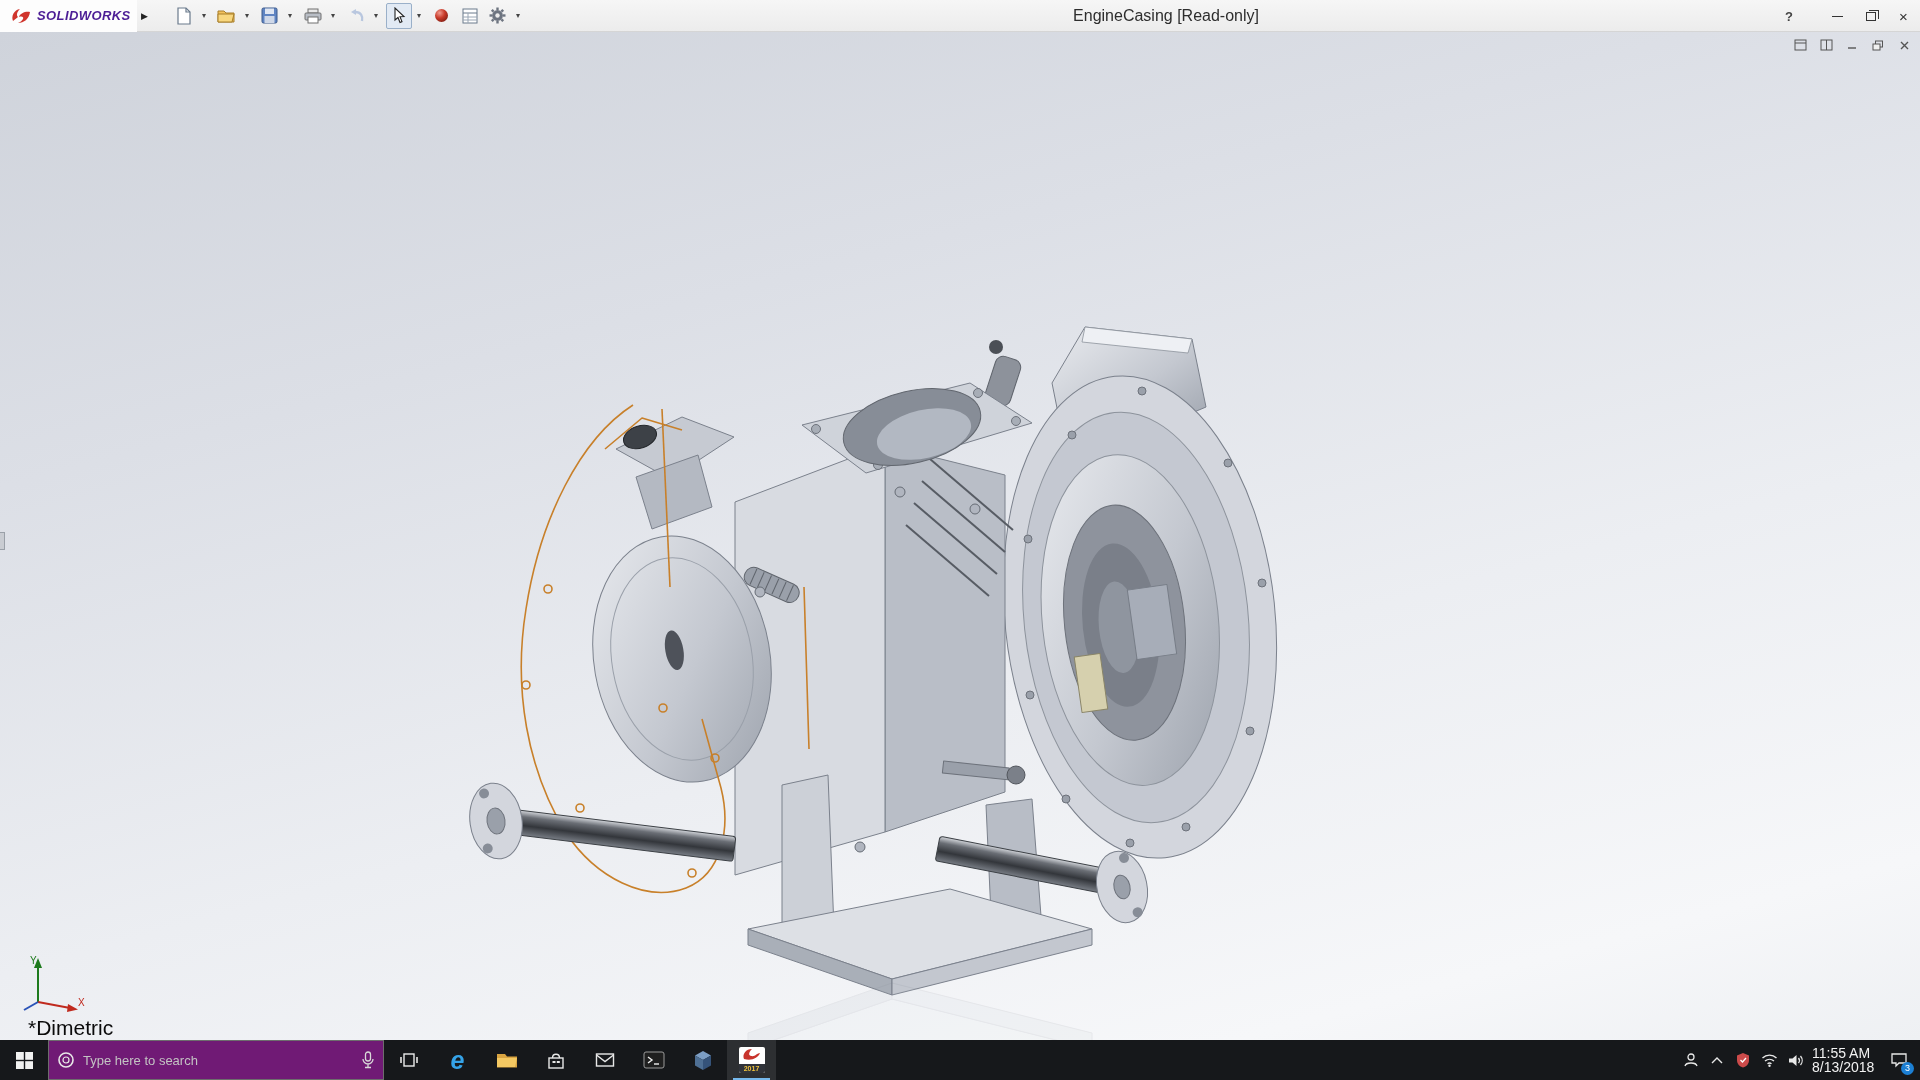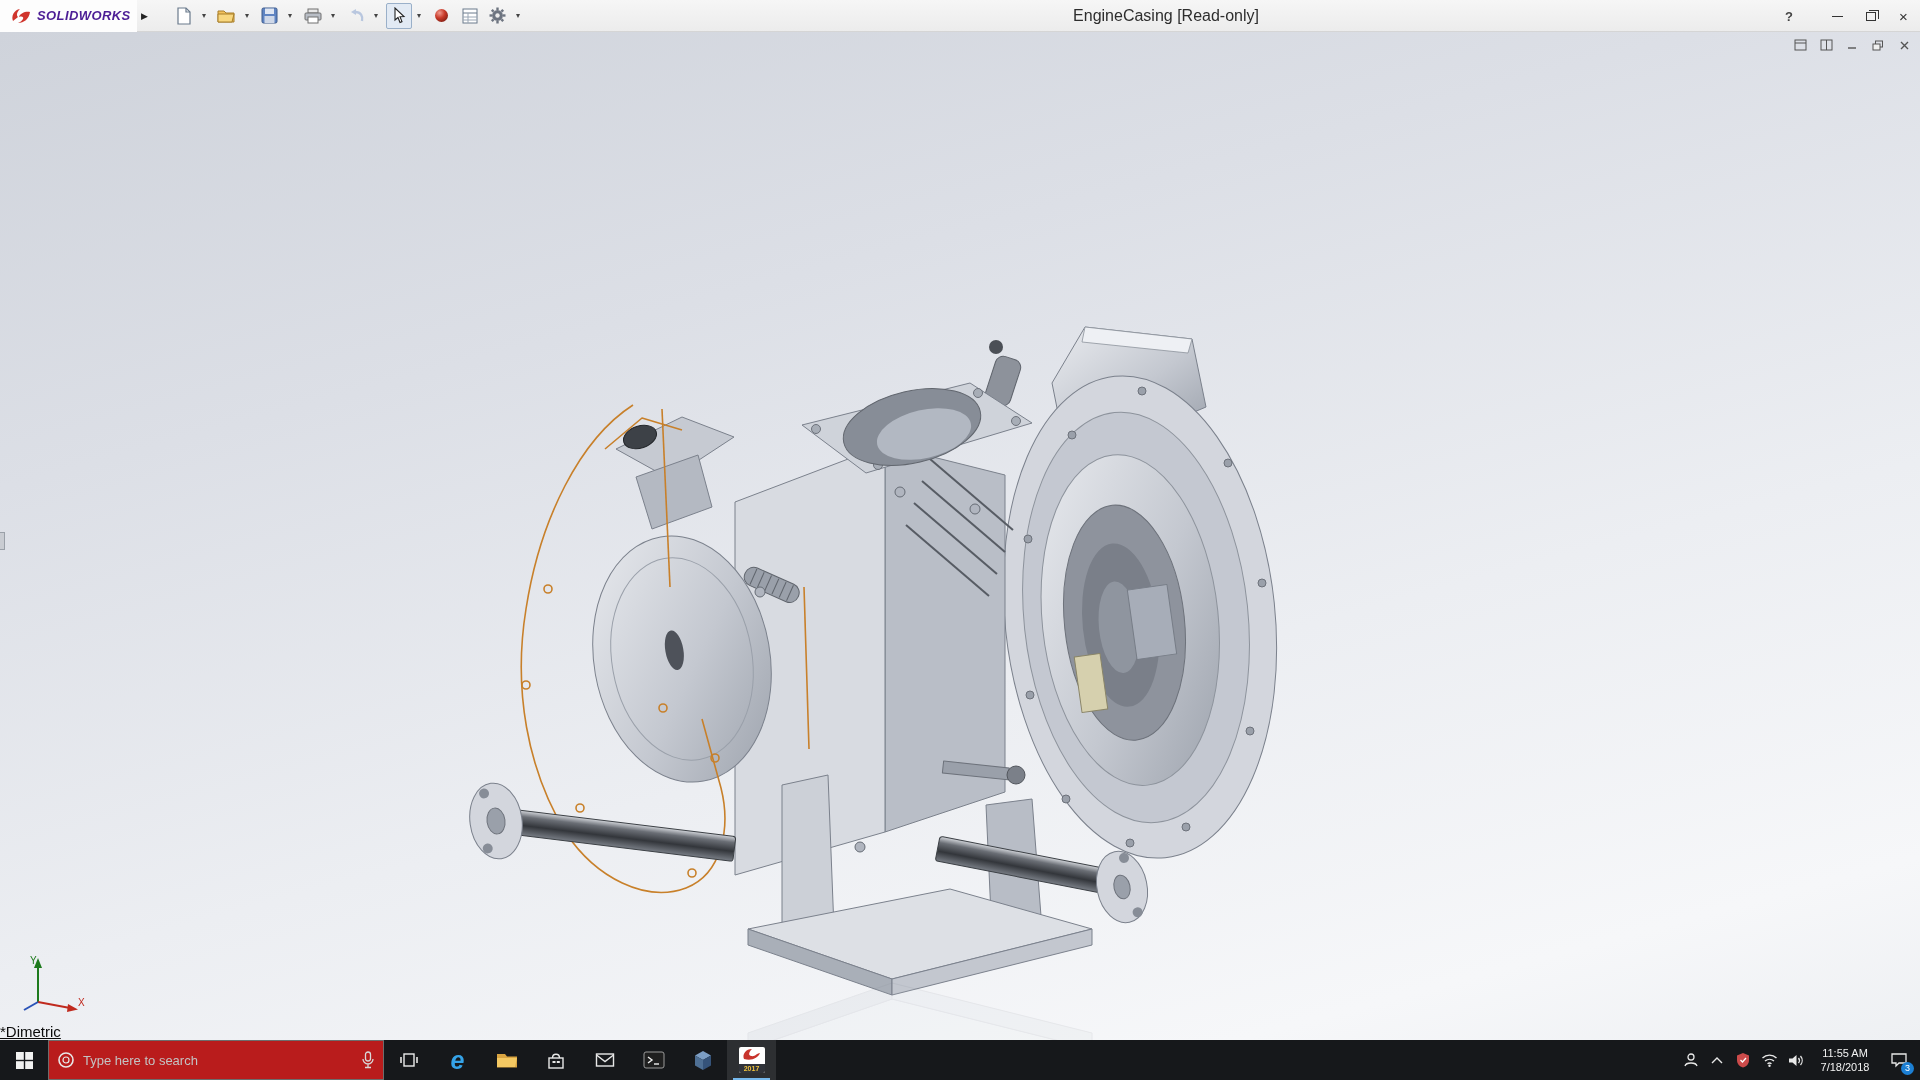--- a/index.html
+++ b/index.html
@@ -33,44 +33,44 @@
   .close-glyph { font-size:15px; line-height:1; color:#333; }
 
   
   .doc-controls { position:absolute; top:37px; right:6px; display:flex; gap:6px; z-index:5; }
   .dbtn { width:20px; height:16px; display:flex; align-items:center; justify-content:center; color:#555; }
 
   
   .viewport { position:absolute; top:32px; left:0; width:1920px; height:1008px; overflow:hidden;
     background:linear-gradient(165deg,#cfd3db 0%, #dcdfe6 30%, #eceef2 62%, #f6f7f9 88%, #eef0f3 100%); }
   .model-svg { position:absolute; left:430px; top:255px; }
-  .view-label { position:absolute; left:0; bottom:0px; font-size:15px; color:#0b0b0b;text-decoration:underline; }
+  .view-label { position:absolute; left:28px; bottom:0px; font-size:21px; color:#0b0b0b; }
   .triad { position:absolute; left:16px; bottom:24px; }
   .edge-tab { position:absolute; left:0; top:500px; width:5px; height:18px;
     background:#c9ccd2; border:1px solid #9aa0a8; border-left:none; }
 
   
   .taskbar { position:absolute; left:0; bottom:0; width:1920px; height:40px; background:#16181b;
     display:flex; align-items:stretch; }
   .tk-start { width:48px; display:flex; align-items:center; justify-content:center; }
-  .tk-search { width:336px; display:flex; align-items:center; background:#b91c1c;
+  .tk-search { width:336px; display:flex; align-items:center; background:#701a75;
     border:1px solid #6d6d6d; padding:0 8px; gap:8px; }
   .tk-search input { flex:1; background:transparent; border:none; outline:none;
     color:#c9c9c9; font-size:13px; font-family:"Liberation Sans",sans-serif; }
   .tk-search input::placeholder { color:#c3c3c3; opacity:1; }
   .tk-app { width:49px; display:flex; align-items:center; justify-content:center; position:relative; }
   .tk-app.active { background:rgba(255,255,255,.10); }
   .tk-app.active::after { content:""; position:absolute; left:6px; right:6px; bottom:0; height:2px; background:#76b9ed; }
   .edge-e { font-size:25px; font-weight:bold; color:#35a3e8; font-style:italic; line-height:1; }
   .sw-tile { width:26px; height:26px; background:#fff; border-radius:2px; position:relative; overflow:hidden; }
   .sw-year { position:absolute; left:0; right:0; bottom:0; height:9px; background:#30333a;
     color:#f0c33c; font-size:7px; text-align:center; line-height:9px; font-weight:bold; }
   .tk-tray { margin-left:auto; display:flex; align-items:center; padding-right:4px; }
   .tray-btn { width:26px; height:40px; display:flex; align-items:center; justify-content:center; }
-  .tk-clock { width:74px; text-align:center; color:#f2f2f2; font-size:11px; line-height:14px; padding:0 4px; }
+  .tk-clock { width:74px; color:#f2f2f2; font-size:14px; line-height:14px; padding:0 4px; }
   .tk-action { position:relative; width:34px; height:40px; display:flex; align-items:center; justify-content:center; }
   .tk-badge { position:absolute; right:2px; bottom:5px; min-width:13px; height:13px; border-radius:7px;
     background:#1c7fd4; color:#fff; font-size:9px; line-height:13px; text-align:center; padding:0 2px; }
 </style>
 </head>
 <body>
 
 <div class="titlebar">
   <div class="logo">
     <svg width="22" height="18" viewBox="0 0 22 18">
@@ -484,21 +484,21 @@
       </svg>
     </div>
     <div class="tray-btn">
       <svg width="17" height="15" viewBox="0 0 17 15">
         <polygon points="2,5.5 5.5,5.5 9.5,2 9.5,13 5.5,9.5 2,9.5" fill="#e8e8e8"></polygon>
         <path d="M11.5,5 a4,4 0 0 1 0,5 M13.5,3 a7,7 0 0 1 0,9" fill="none" stroke="#e8e8e8" stroke-width="1.3"></path>
       </svg>
     </div>
     <div class="tk-clock">
       <div>11:55 AM</div>
-      <div>7/18/2018</div>
+      <div>8/13/2018</div>
     </div>
     <div class="tk-action">
       <svg width="18" height="16" viewBox="0 0 18 16">
         <path d="M2,2 h14 v9 h-7 l-3,3 v-3 h-4 z" fill="none" stroke="#e8e8e8" stroke-width="1.3"></path>
       </svg>
       <span class="tk-badge">3</span>
     </div>
   </div>
 </div>
 

